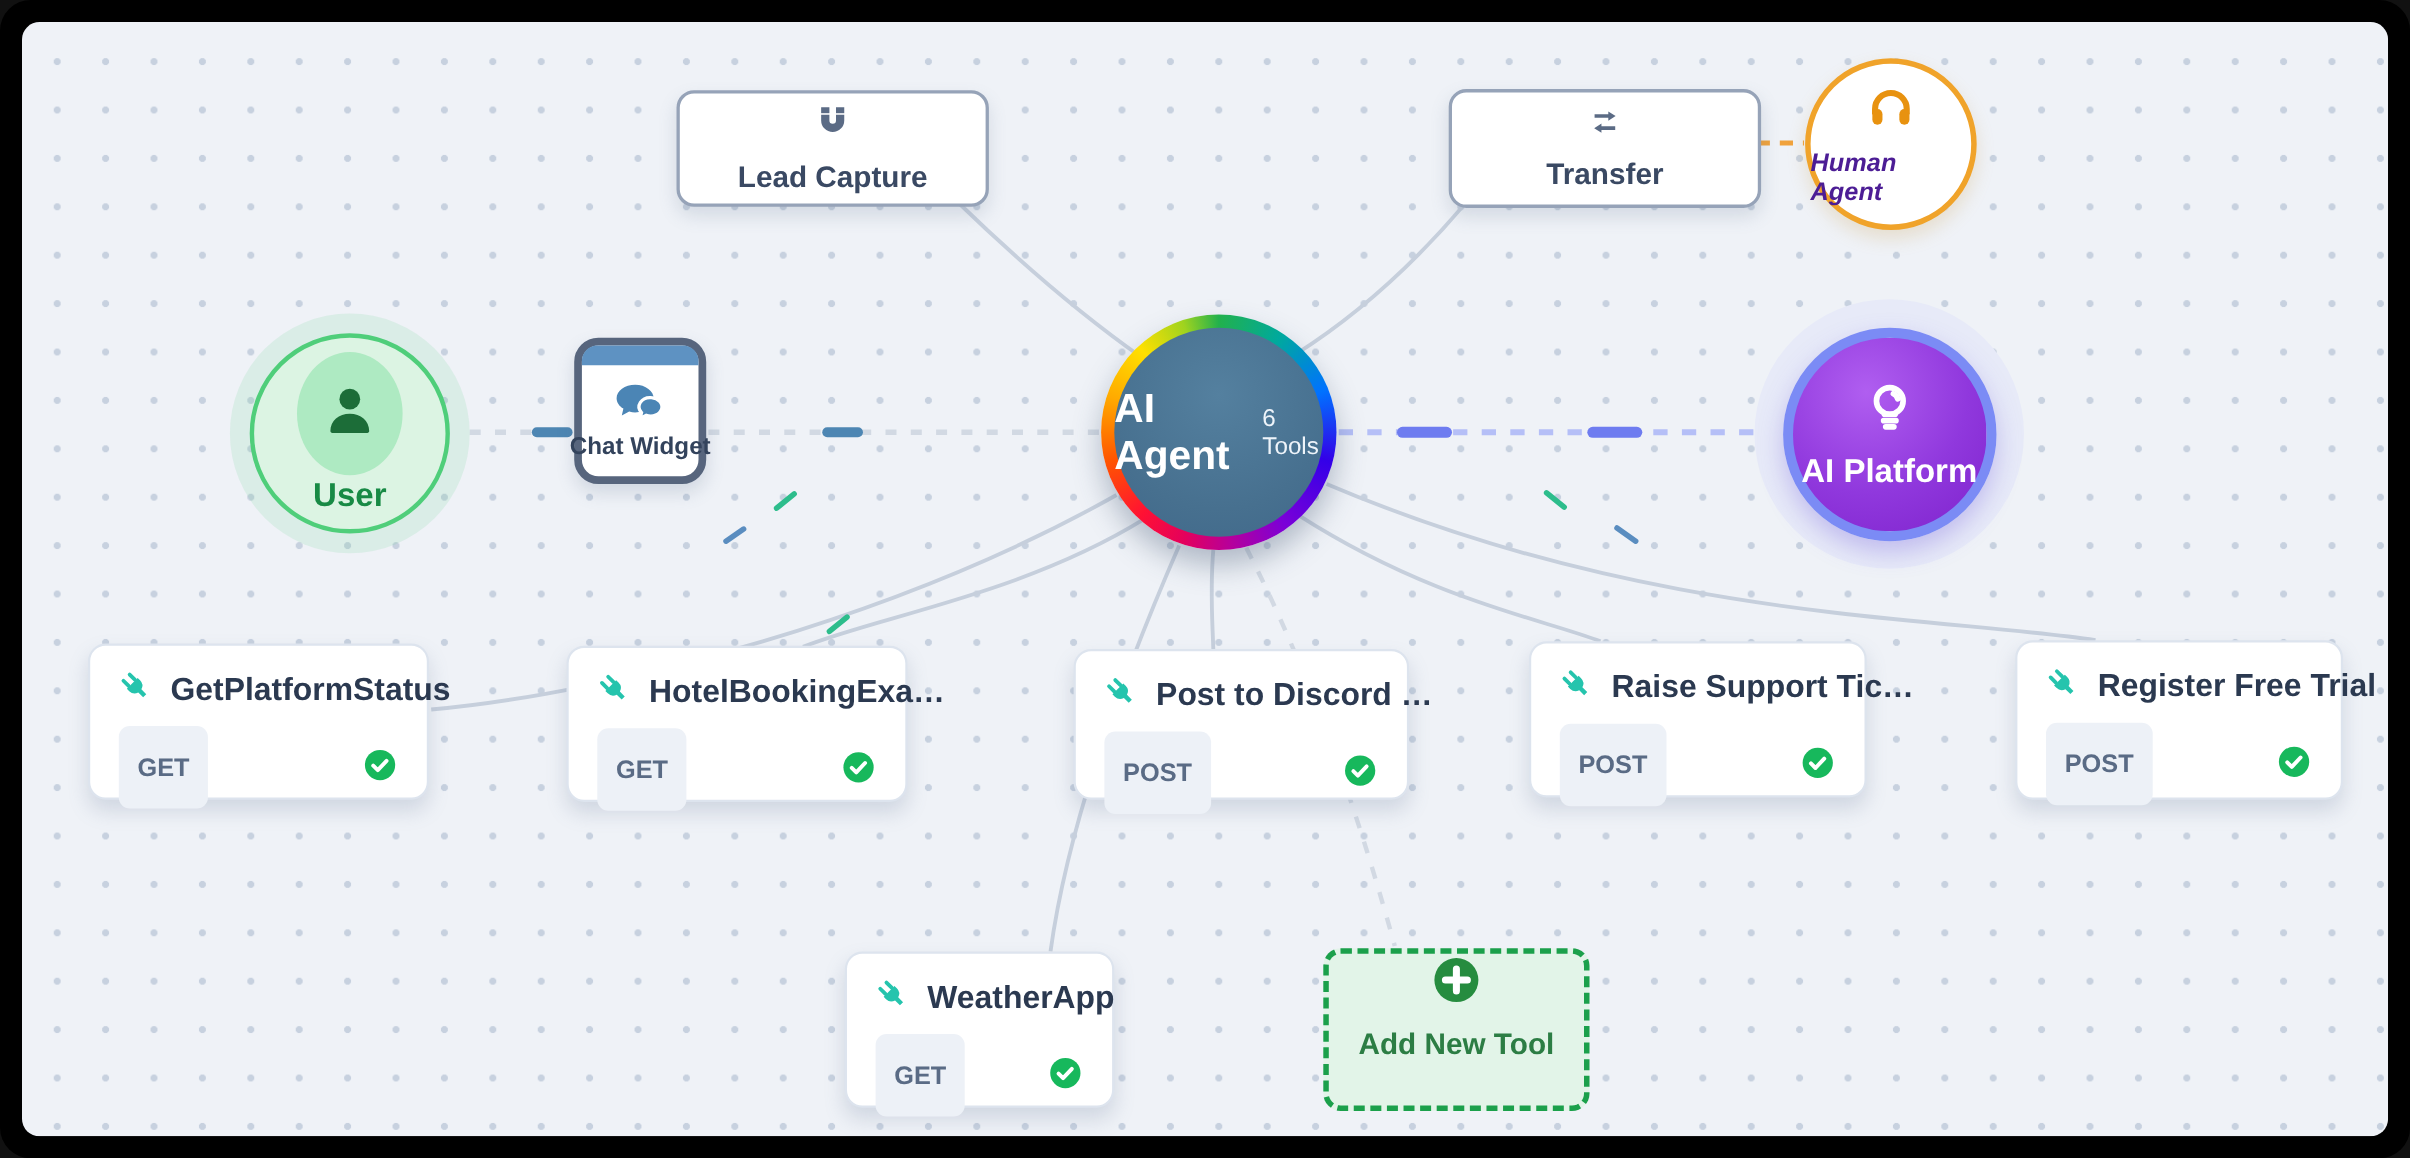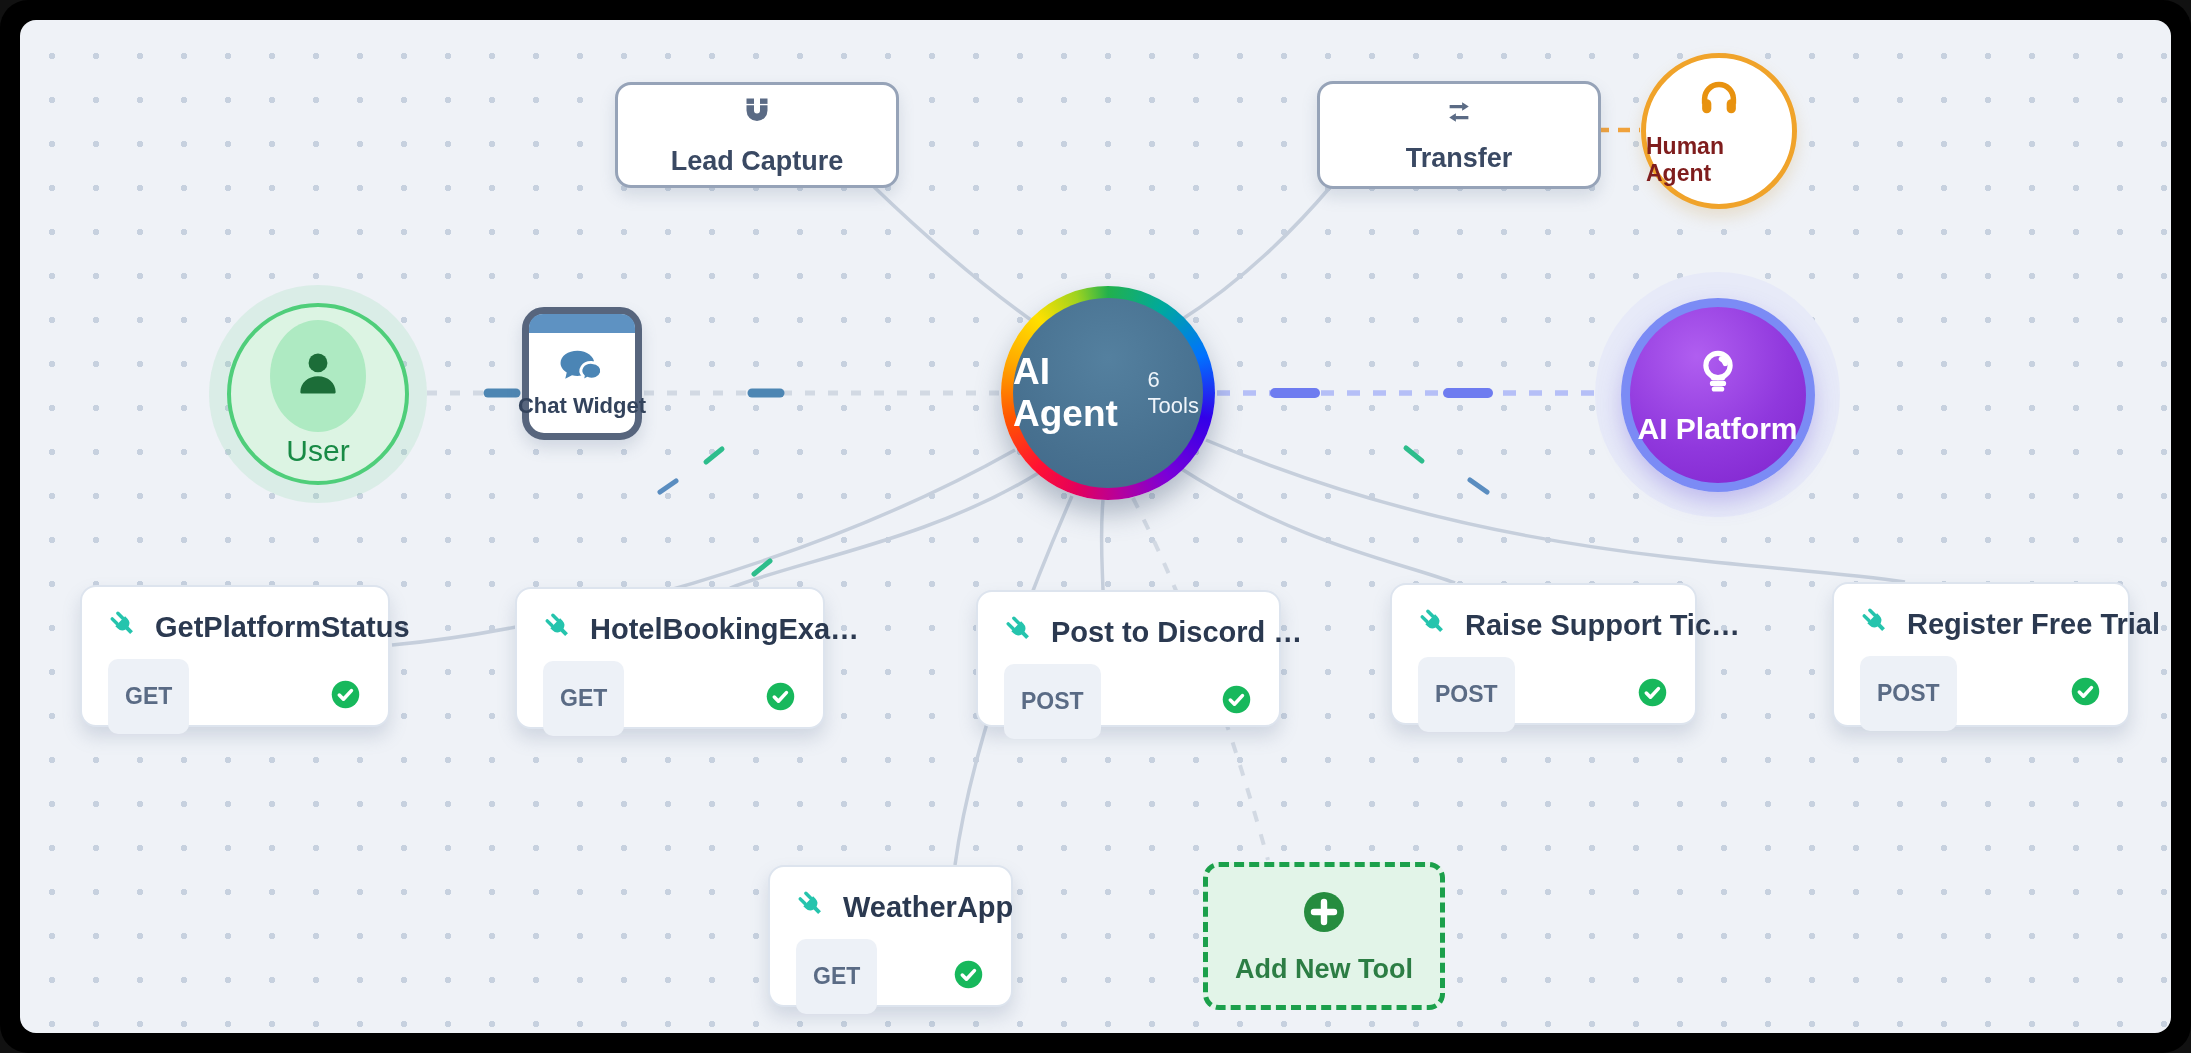--- a/index.html
+++ b/index.html
@@ -22,21 +22,21 @@
   .tooltitle{font-size:29px;font-weight:bold;color:#2b3950;white-space:nowrap;}
   .toolfoot{display:flex;align-items:center;justify-content:space-between;margin-top:14px;}
   .method{background:#edf1f7;color:#5a6b85;font-weight:bold;font-size:23px;padding:24px 17px;border-radius:10px;}
 
   .circlenode{position:absolute;border-radius:50%;display:flex;flex-direction:column;align-items:center;justify-content:center;}
 
   
   .user-halo{left:189px;top:265px;width:218px;height:218px;background:rgba(110,210,150,.16);}
   .user-circle{width:174px;height:174px;background:#dcf4e3;border:4px solid #4fce7a;display:flex;flex-direction:column;align-items:center;justify-content:center;border-radius:50%;}
   .user-oval{width:96px;height:112px;background:#aeeac2;border-radius:50%;display:flex;align-items:center;justify-content:center;}
-  .user-label{font-size:30px;font-weight:normal;color:#188a45;margin-top:2px;}
+  .user-label{font-size:30px;font-weight:bold;color:#188a45;margin-top:2px;}
 
   
   .chatwidget{position:absolute;left:502px;top:287px;width:120px;height:133px;background:#fff;border:7px solid #57657d;border-radius:22px;
               box-sizing:border-box;display:flex;flex-direction:column;align-items:center;box-shadow:0 8px 16px rgba(90,110,140,.2);}
   .chatwidget .phone-header{width:100%;height:31px;background:#5e92c2;border-radius:14px 14px 0 0;}
   .chatwidget .cw-icon{margin-top:16px;}
   .chatwidget .cw-label{margin-top:auto;margin-bottom:14px;font-size:22px;font-weight:bold;color:#33435c;white-space:nowrap;}
 
   
   .agent-ring{left:981px;top:266px;width:214px;height:214px;box-shadow:0 14px 26px rgba(60,80,110,.35);
@@ -49,25 +49,25 @@
   
   .platform-halo{left:1575px;top:252px;width:245px;height:245px;background:#e7eaf8;}
   .platform-circle{width:176px;height:176px;border:9px solid #7b8bf5;border-radius:50%;
     background:radial-gradient(circle at 38% 28%,#b05ef0 0%,#9038dd 55%,#7e22cc 100%);
     display:flex;flex-direction:column;align-items:center;justify-content:center;gap:8px;box-shadow:0 10px 22px rgba(120,100,220,.35);}
   .platform-label{color:#fff;font-size:30px;font-weight:bold;}
 
   
   .human-agent{left:1621px;top:33px;width:156px;height:156px;background:#fff;border:5px solid #f0a32a;box-sizing:border-box;gap:8px;
     box-shadow:0 8px 16px rgba(200,150,60,.22);}
-  .human-label{font-size:23px;font-weight:bold;color:#7f1d1d;}
+  .human-label{font-size:23px;font-weight:bold;color:#4c1d95;font-style:italic;}
 
   
   .addtool{position:absolute;left:1183px;top:842px;width:242px;height:148px;background:#e2f4e8;border:5px dashed #1ba04b;border-radius:16px;
-    box-sizing:border-box;display:flex;flex-direction:column;align-items:center;justify-content:center;gap:14px;cursor:pointer;}
+    box-sizing:border-box;display:flex;flex-direction:column;align-items:center;justify-content:flex-start;gap:14px;cursor:pointer;}
   .addtool-label{font-size:27px;font-weight:bold;color:#2c7d44;}
 </style>
 </head>
 <body>
 
 <div class="stage">
   <div class="canvas">
 
     <svg class="edges" viewBox="0 0 2151 1013">
 

